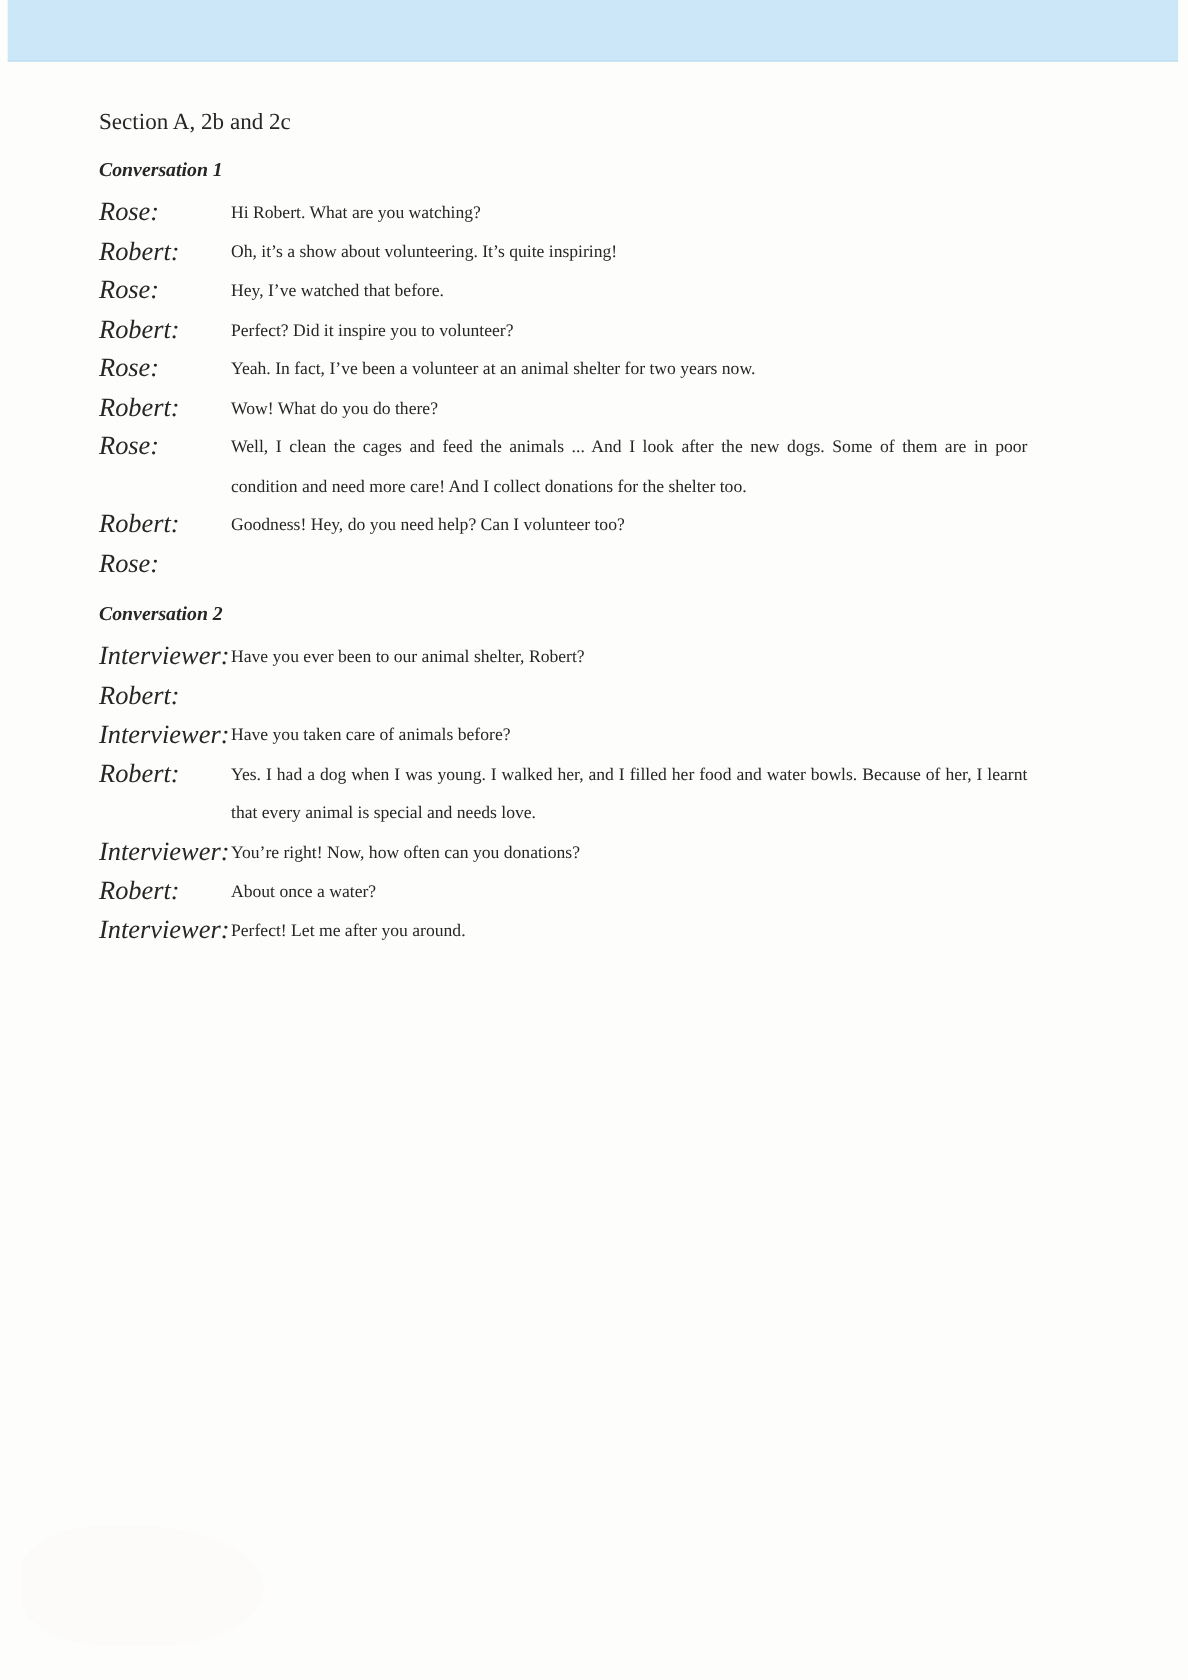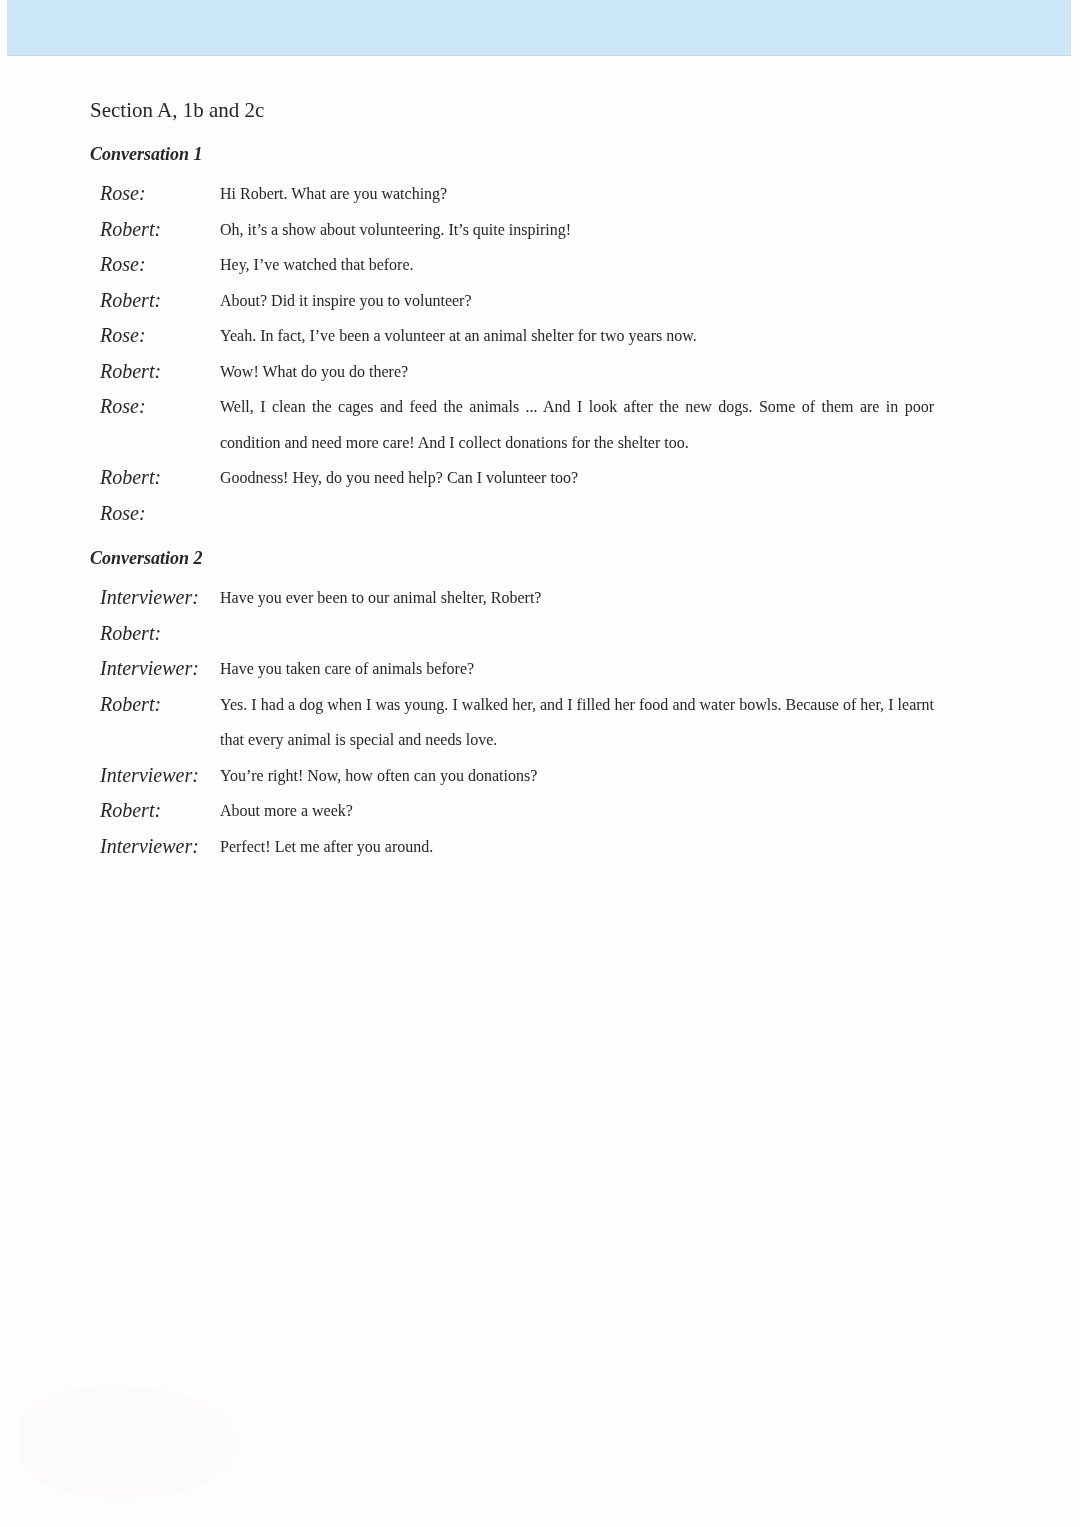--- a/index.html
+++ b/index.html
@@ -46,24 +46,23 @@
   .conv-block {
     margin-bottom: 12px;
   }
   .dialogue-row {
     display: flex;
     align-items: flex-start;
   }
   .speaker {
     flex: 0 0 120px;
     font-style: italic;
-    font-size: 20px;
+    font-size: 24px;
     line-height: 35.5px;
     white-space: nowrap;
-    margin-left: 10px;
   }
   .utterance {
     flex: 1 1 auto;
     font-size: 16px;
     line-height: 35.5px;
     text-align: justify;
     text-justify: inter-word;
   }
   .watermark {
     position: absolute;
@@ -76,40 +75,40 @@
     opacity: 0.6;
   }
 </style>
 </head>
 <body>
 
 <div class="banner"></div>
 
 <div class="content">
 
-  <div class="section-label">Section A, 1b and 2c</div>
+  <div class="section-label">Section A, 2b and 2c</div>
 
   <div class="conv-block">
     <div class="conv-title">Conversation 1</div>
 
     <div class="dialogue-row">
       <div class="speaker">Rose:</div>
       <div class="utterance">Hi Robert. What are you watching?</div>
     </div>
     <div class="dialogue-row">
       <div class="speaker">Robert:</div>
       <div class="utterance">Oh, it’s a show about volunteering. It’s quite inspiring!</div>
     </div>
     <div class="dialogue-row">
       <div class="speaker">Rose:</div>
       <div class="utterance">Hey, I’ve watched that before.</div>
     </div>
     <div class="dialogue-row">
       <div class="speaker">Robert:</div>
-      <div class="utterance">About? Did it inspire you to volunteer?</div>
+      <div class="utterance">Perfect? Did it inspire you to volunteer?</div>
     </div>
     <div class="dialogue-row">
       <div class="speaker">Rose:</div>
       <div class="utterance">Yeah. In fact, I’ve been a volunteer at an animal shelter for two years now.</div>
     </div>
     <div class="dialogue-row">
       <div class="speaker">Robert:</div>
       <div class="utterance">Wow! What do you do there?</div>
     </div>
     <div class="dialogue-row">
@@ -142,21 +141,21 @@
     <div class="dialogue-row">
       <div class="speaker">Robert:</div>
       <div class="utterance">Yes. I had a dog when I was young. I walked her, and I filled her food and water bowls. Because of her, I learnt that every animal is special and needs love.</div>
     </div>
     <div class="dialogue-row">
       <div class="speaker">Interviewer:</div>
       <div class="utterance">You’re right! Now, how often can you donations?</div>
     </div>
     <div class="dialogue-row">
       <div class="speaker">Robert:</div>
-      <div class="utterance">About more a week?</div>
+      <div class="utterance">About once a water?</div>
     </div>
     <div class="dialogue-row">
       <div class="speaker">Interviewer:</div>
       <div class="utterance">Perfect! Let me after you around.</div>
     </div>
   </div>
 
 </div>
 
 <div class="watermark"></div>

